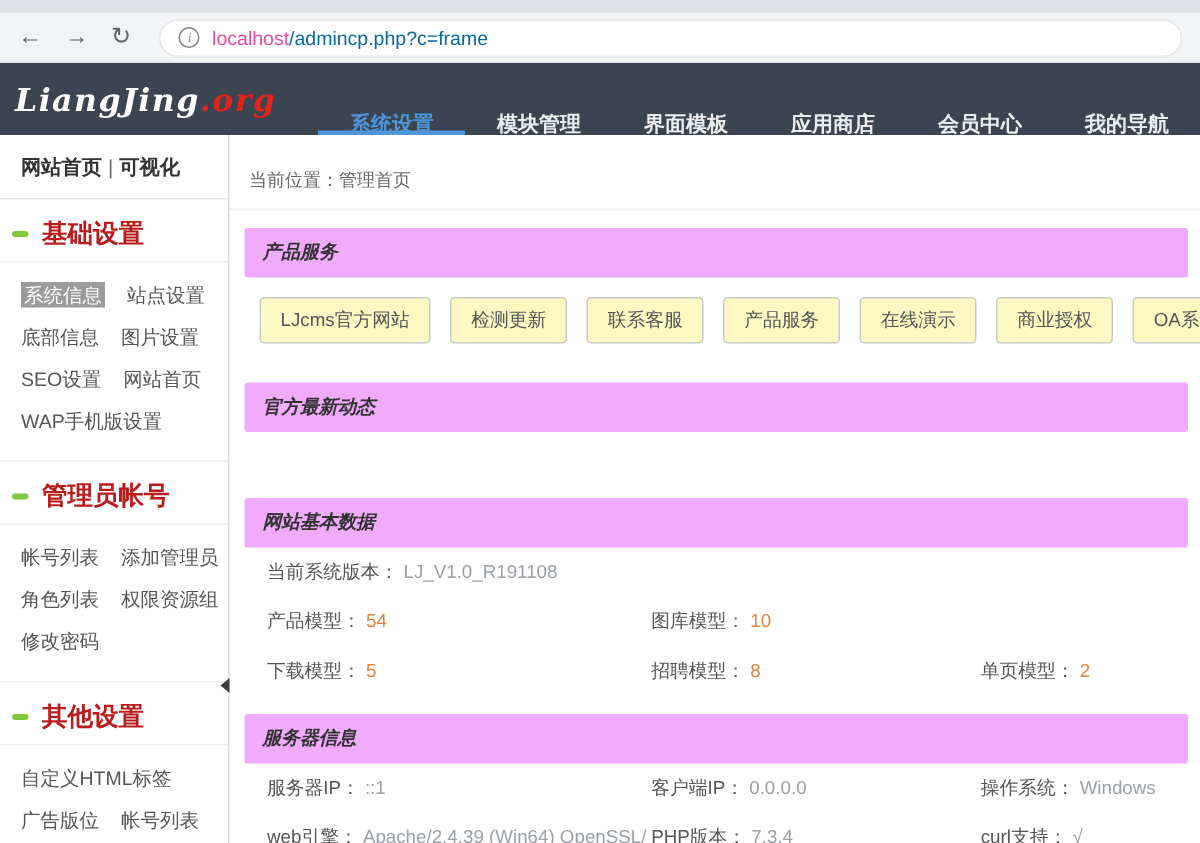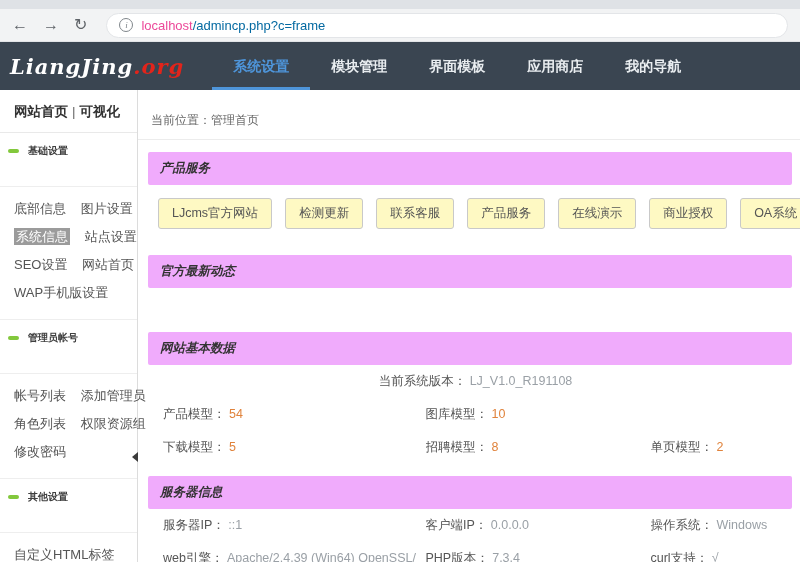--- a/index.html
+++ b/index.html
@@ -19,35 +19,35 @@
   .url { font-size:13px; white-space:nowrap; }
   .url-host { color:#ec4899; }
   .url-path { color:#0369a1; }
 
   
   .navbar { height:48px; background:#3a4551; display:flex; align-items:center; }
   .logo { margin:0 28px 0 10px; font-family:"DejaVu Serif","Liberation Serif",serif;
     font-style:italic; font-weight:bold; font-size:21px; color:#fff; letter-spacing:1px;
     white-space:nowrap; }
   .logo-red { color:#e2241b; }
-  .nav-item { color:#e9edf0; font-size:14px; font-weight:bold; padding:0 21px;
+  .nav-item { color:#e9edf0; font-size:14px; font-weight:bold; padding:16px 21px;
     height:48px; line-height:48px; cursor:pointer; white-space:nowrap; }
   .nav-item.active { color:#4e95da; box-shadow:inset 0 -3px 0 #4e95da; }
 
   
   .layout { display:flex; height:472px; }
 
   
-  .sidebar { width:138px; flex-shrink:0; border-right:1px solid #dcdcdc; position:relative; }
+  .sidebar { width:153px; flex-shrink:0; border-right:1px solid #dcdcdc; position:relative; }
   .sb-home { font-size:13.5px; font-weight:bold; color:#333; padding:13px 0 11px 14px;
     border-bottom:1px solid #e9e9e9; }
   .sb-home span { cursor:pointer; }
   .sb-sep { color:#666; margin:0 4px; font-weight:normal; }
-  .sb-section { display:flex; align-items:center; padding:11px 0 28px 8px;
-    border-bottom:1px solid #eee; font-size:10px; font-weight:bold; color:#404040; }
+  .sb-section { display:flex; align-items:center; padding:11px 0 7px 8px;
+    border-bottom:1px solid #eee; font-size:17px; font-weight:bold; color:#b91c1c; }
   .minus-ic { width:11px; height:4px; background:#82c83c; border-radius:2px;
     margin-right:9px; flex-shrink:0; }
   .sb-links { padding:3px 0 7px 14px; border-bottom:1px solid #eee; }
   .sb-row { margin:10px 0; font-size:13px; color:#555; white-space:nowrap; }
   .sb-link { color:#555; margin-right:11px; cursor:pointer; }
   .sb-link.active { background:#9b9b9b; color:#fff; padding:1px 2px; }
   .collapse-handle { position:absolute; right:-1px; top:362px; width:0; height:0;
     border-top:5px solid transparent; border-bottom:5px solid transparent;
     border-right:6px solid #3c3c3c; cursor:pointer; }
 
@@ -88,42 +88,43 @@
 </div>
 
 <div class="navbar">
   <div class="logo">
     <span>LiangJing</span><span class="logo-red">.org</span>
   </div>
   <div class="nav-item active">系统设置</div>
   <div class="nav-item">模块管理</div>
   <div class="nav-item">界面模板</div>
   <div class="nav-item">应用商店</div>
+  <div class="nav-item">会员中心</div>
   <div class="nav-item">我的导航</div>
 </div>
 
 <div class="layout">
 
   <div class="sidebar">
     <div class="sb-home">
       <span>网站首页</span><span class="sb-sep">|</span><span>可视化</span>
     </div>
 
     <div class="sb-section">
       <span class="minus-ic"></span>
       <span>基础设置</span>
     </div>
     <div class="sb-links">
       <div class="sb-row">
+        <span class="sb-link active">系统信息</span>
+        <span class="sb-link">站点设置</span>
+      </div>
+      <div class="sb-row">
         <span class="sb-link">底部信息</span>
         <span class="sb-link">图片设置</span>
-      </div>
-      <div class="sb-row">
-        <span class="sb-link active">系统信息</span>
-        <span class="sb-link">站点设置</span>
       </div>
       <div class="sb-row">
         <span class="sb-link">SEO设置</span>
         <span class="sb-link">网站首页</span>
       </div>
       <div class="sb-row">
         <span class="sb-link">WAP手机版设置</span>
       </div>
     </div>
 
@@ -185,21 +186,21 @@
       </div>
 
       <div class="panel">
         <div class="panel-h">官方最新动态</div>
         <div class="news-body"></div>
       </div>
 
       <div class="panel">
         <div class="panel-h">网站基本数据</div>
         <div class="drow">
-          <div class="dcell" style="grid-column:1 / span 3;text-align:center;">
+          <div class="dcell" style="grid-column:1 / span 3;">
             <span class="dlabel">当前系统版本：</span>
             <span class="dval">LJ_V1.0_R191108</span>
           </div>
         </div>
         <div class="drow">
           <div class="dcell">
             <span class="dlabel">产品模型：</span>
             <span class="dnum">54</span>
           </div>
           <div class="dcell">

